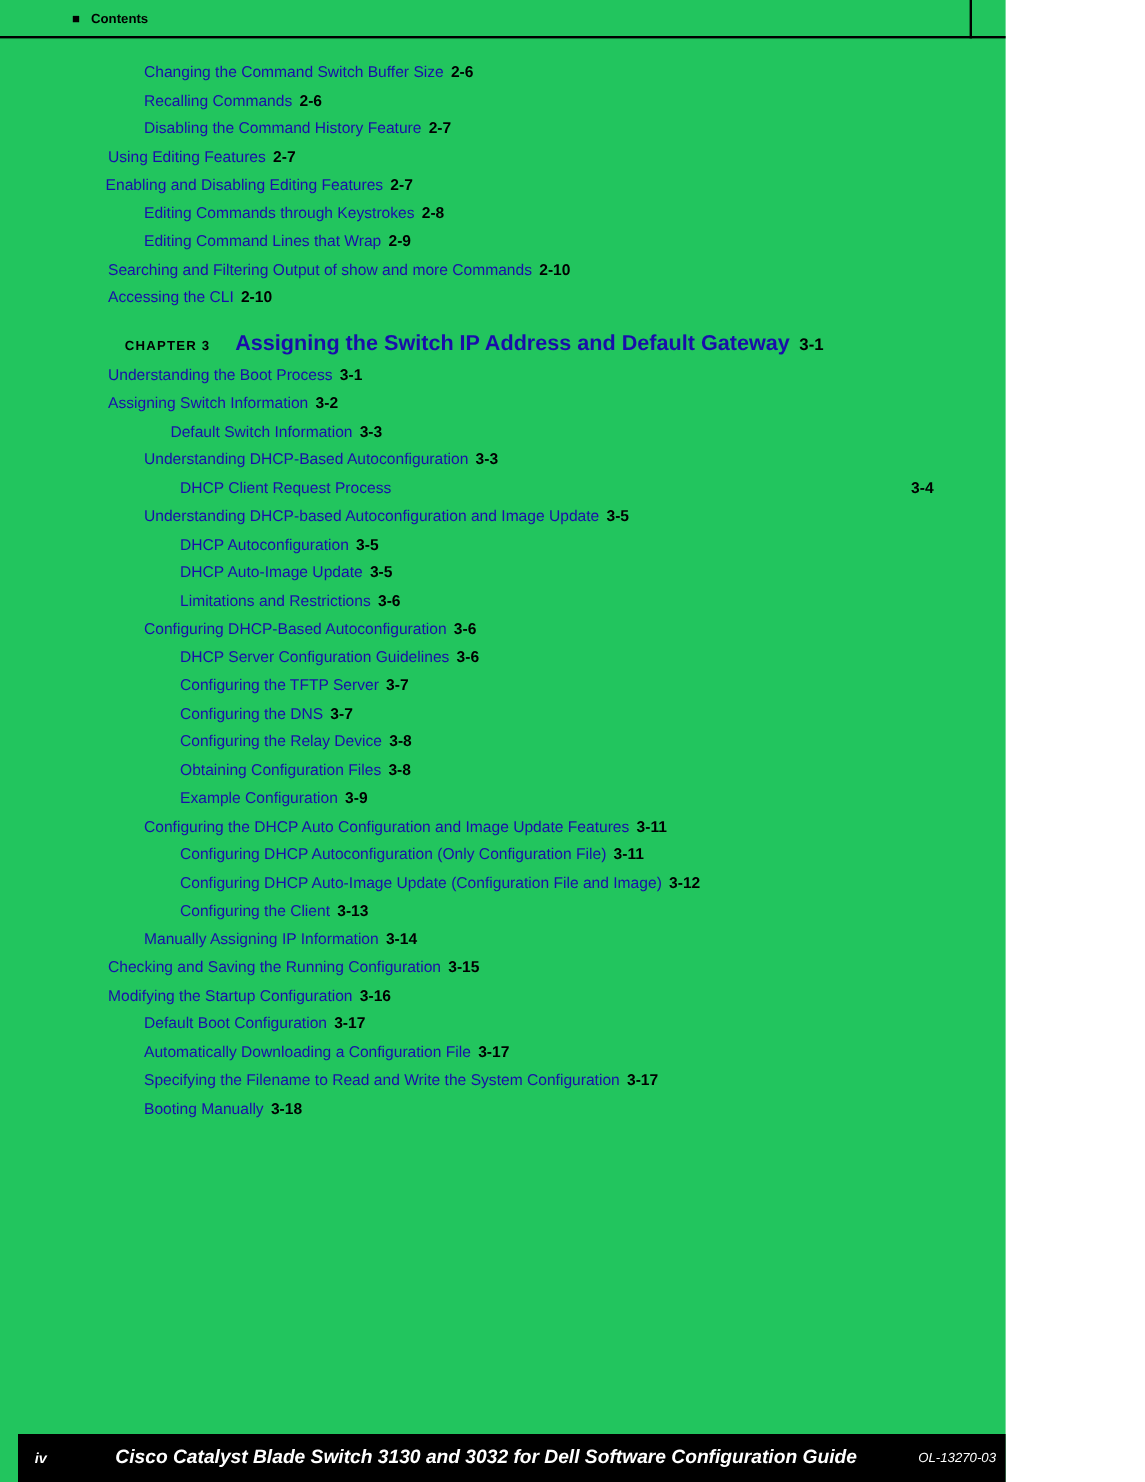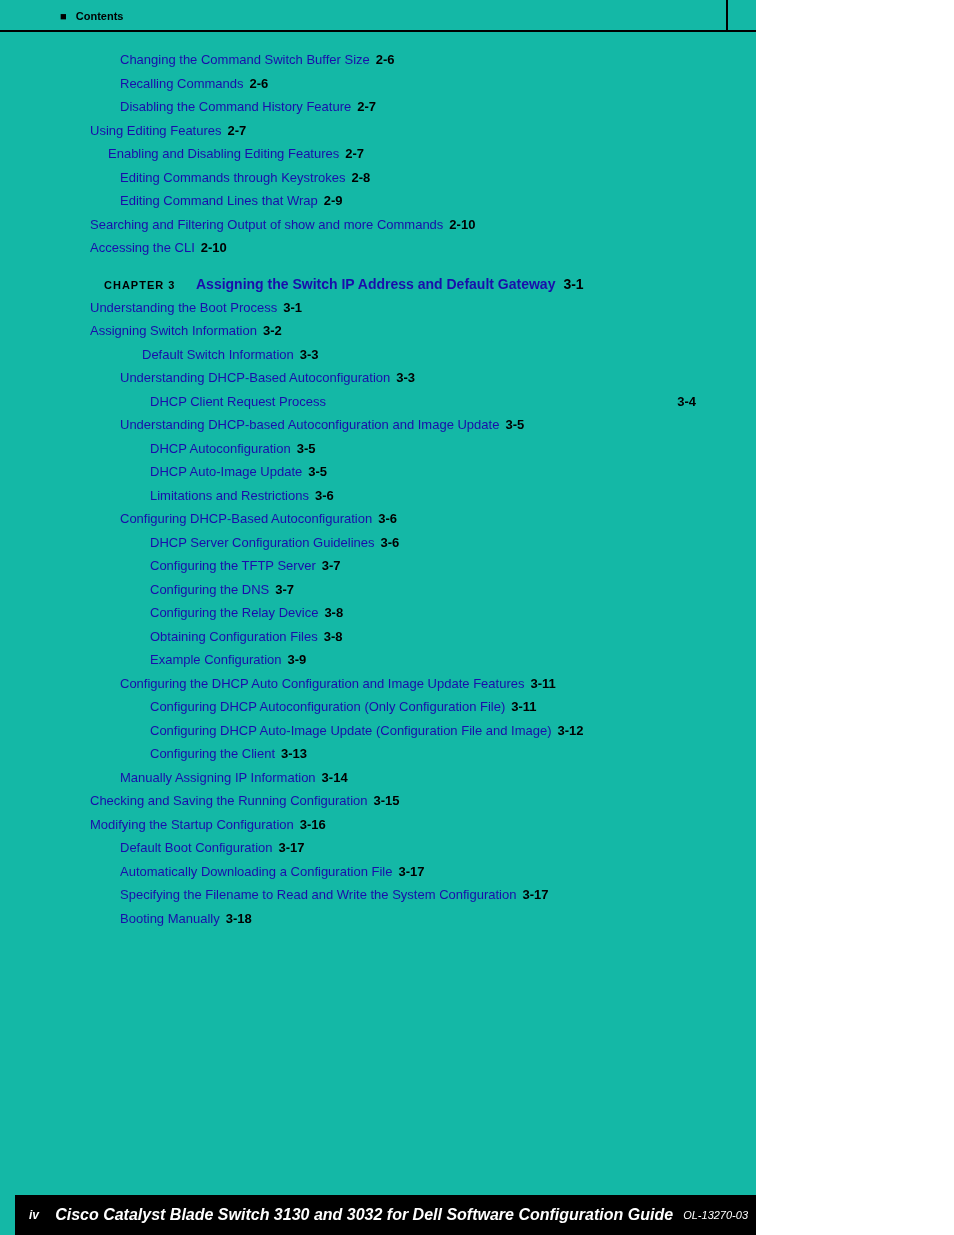--- a/index.html
+++ b/index.html
@@ -6,23 +6,23 @@
     body {
       font-family: Arial, Helvetica, sans-serif;
       background: #fff;
       width: 954px;
       min-height: 1235px;
       position: relative;
       color: #000;
     }
 
     .page-container {
-      width: 756px;
+      width: 838px;
       min-height: 1235px;
-      background: #14b8a6;
+      background: #22c55e;
       position: relative;
       padding: 0;
     }
 
     
     .top-border {
       width: 100%;
       height: 2px;
       background: #000;
       position: absolute;
@@ -92,21 +92,21 @@
       font-weight: bold;
       letter-spacing: 1px;
       color: #000;
       text-transform: uppercase;
       margin-right: 12px;
       min-width: 80px;
       margin-left: 44px;
     }
 
     .chapter-title {
-      font-size: 14px;
+      font-size: 18px;
       font-weight: bold;
       color: #1a0dab;
       text-decoration: none;
     }
 
     .chapter-num {
       font-size: 14px;
       font-weight: bold;
       color: #000;
       margin-left: 8px;
@@ -173,21 +173,21 @@
           <span class="page-num">2-6</span>
         </div>
         <div class="toc-entry" style="margin-left: 60px;">
           <a class="toc-link" href="#">Disabling the Command History Feature</a>
           <span class="page-num">2-7</span>
         </div>
         <div class="toc-entry" style="margin-left: 30px;">
           <a class="toc-link" href="#">Using Editing Features</a>
           <span class="page-num">2-7</span>
         </div>
-        <div class="toc-entry" style="margin-left: 48px; text-align: right;">
+        <div class="toc-entry" style="margin-left: 28px; text-align: right;">
           <a class="toc-link" href="#">Enabling and Disabling Editing Features</a>
           <span class="page-num">2-7</span>
         </div>
         <div class="toc-entry" style="margin-left: 60px;">
           <a class="toc-link" href="#">Editing Commands through Keystrokes</a>
           <span class="page-num">2-8</span>
         </div>
         <div class="toc-entry" style="margin-left: 60px;">
           <a class="toc-link" href="#">Editing Command Lines that Wrap</a>
           <span class="page-num">2-9</span>

